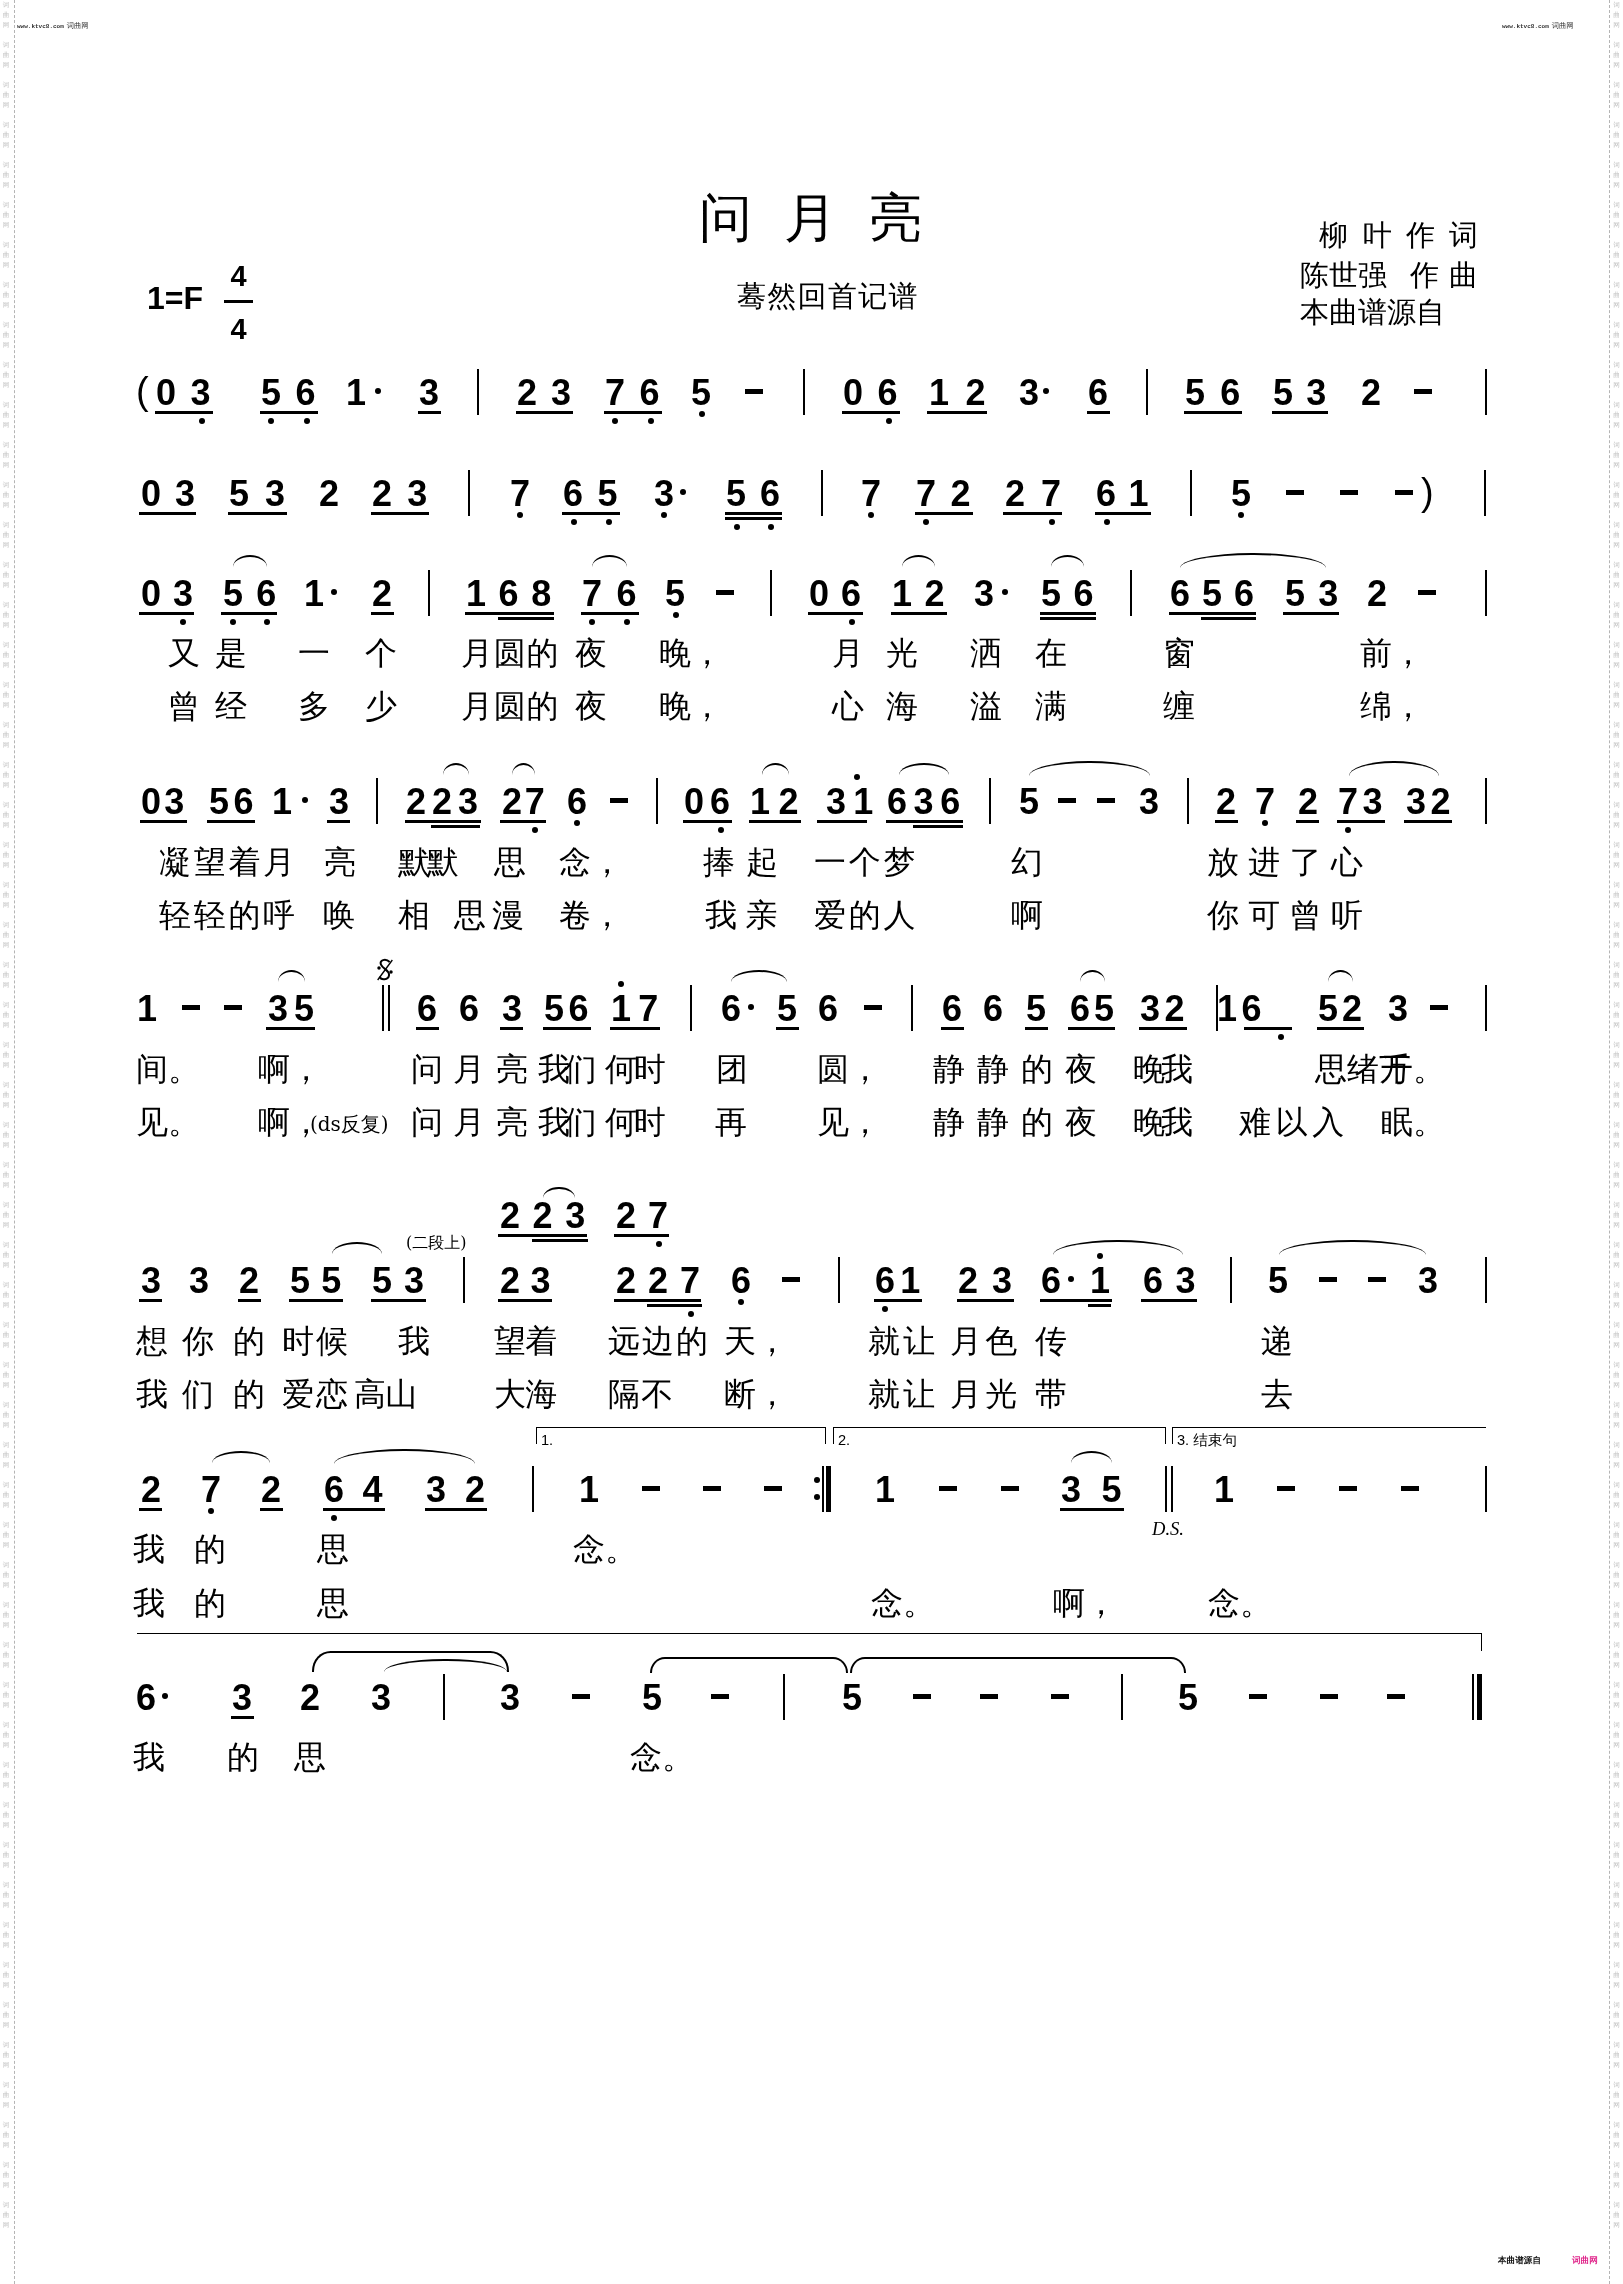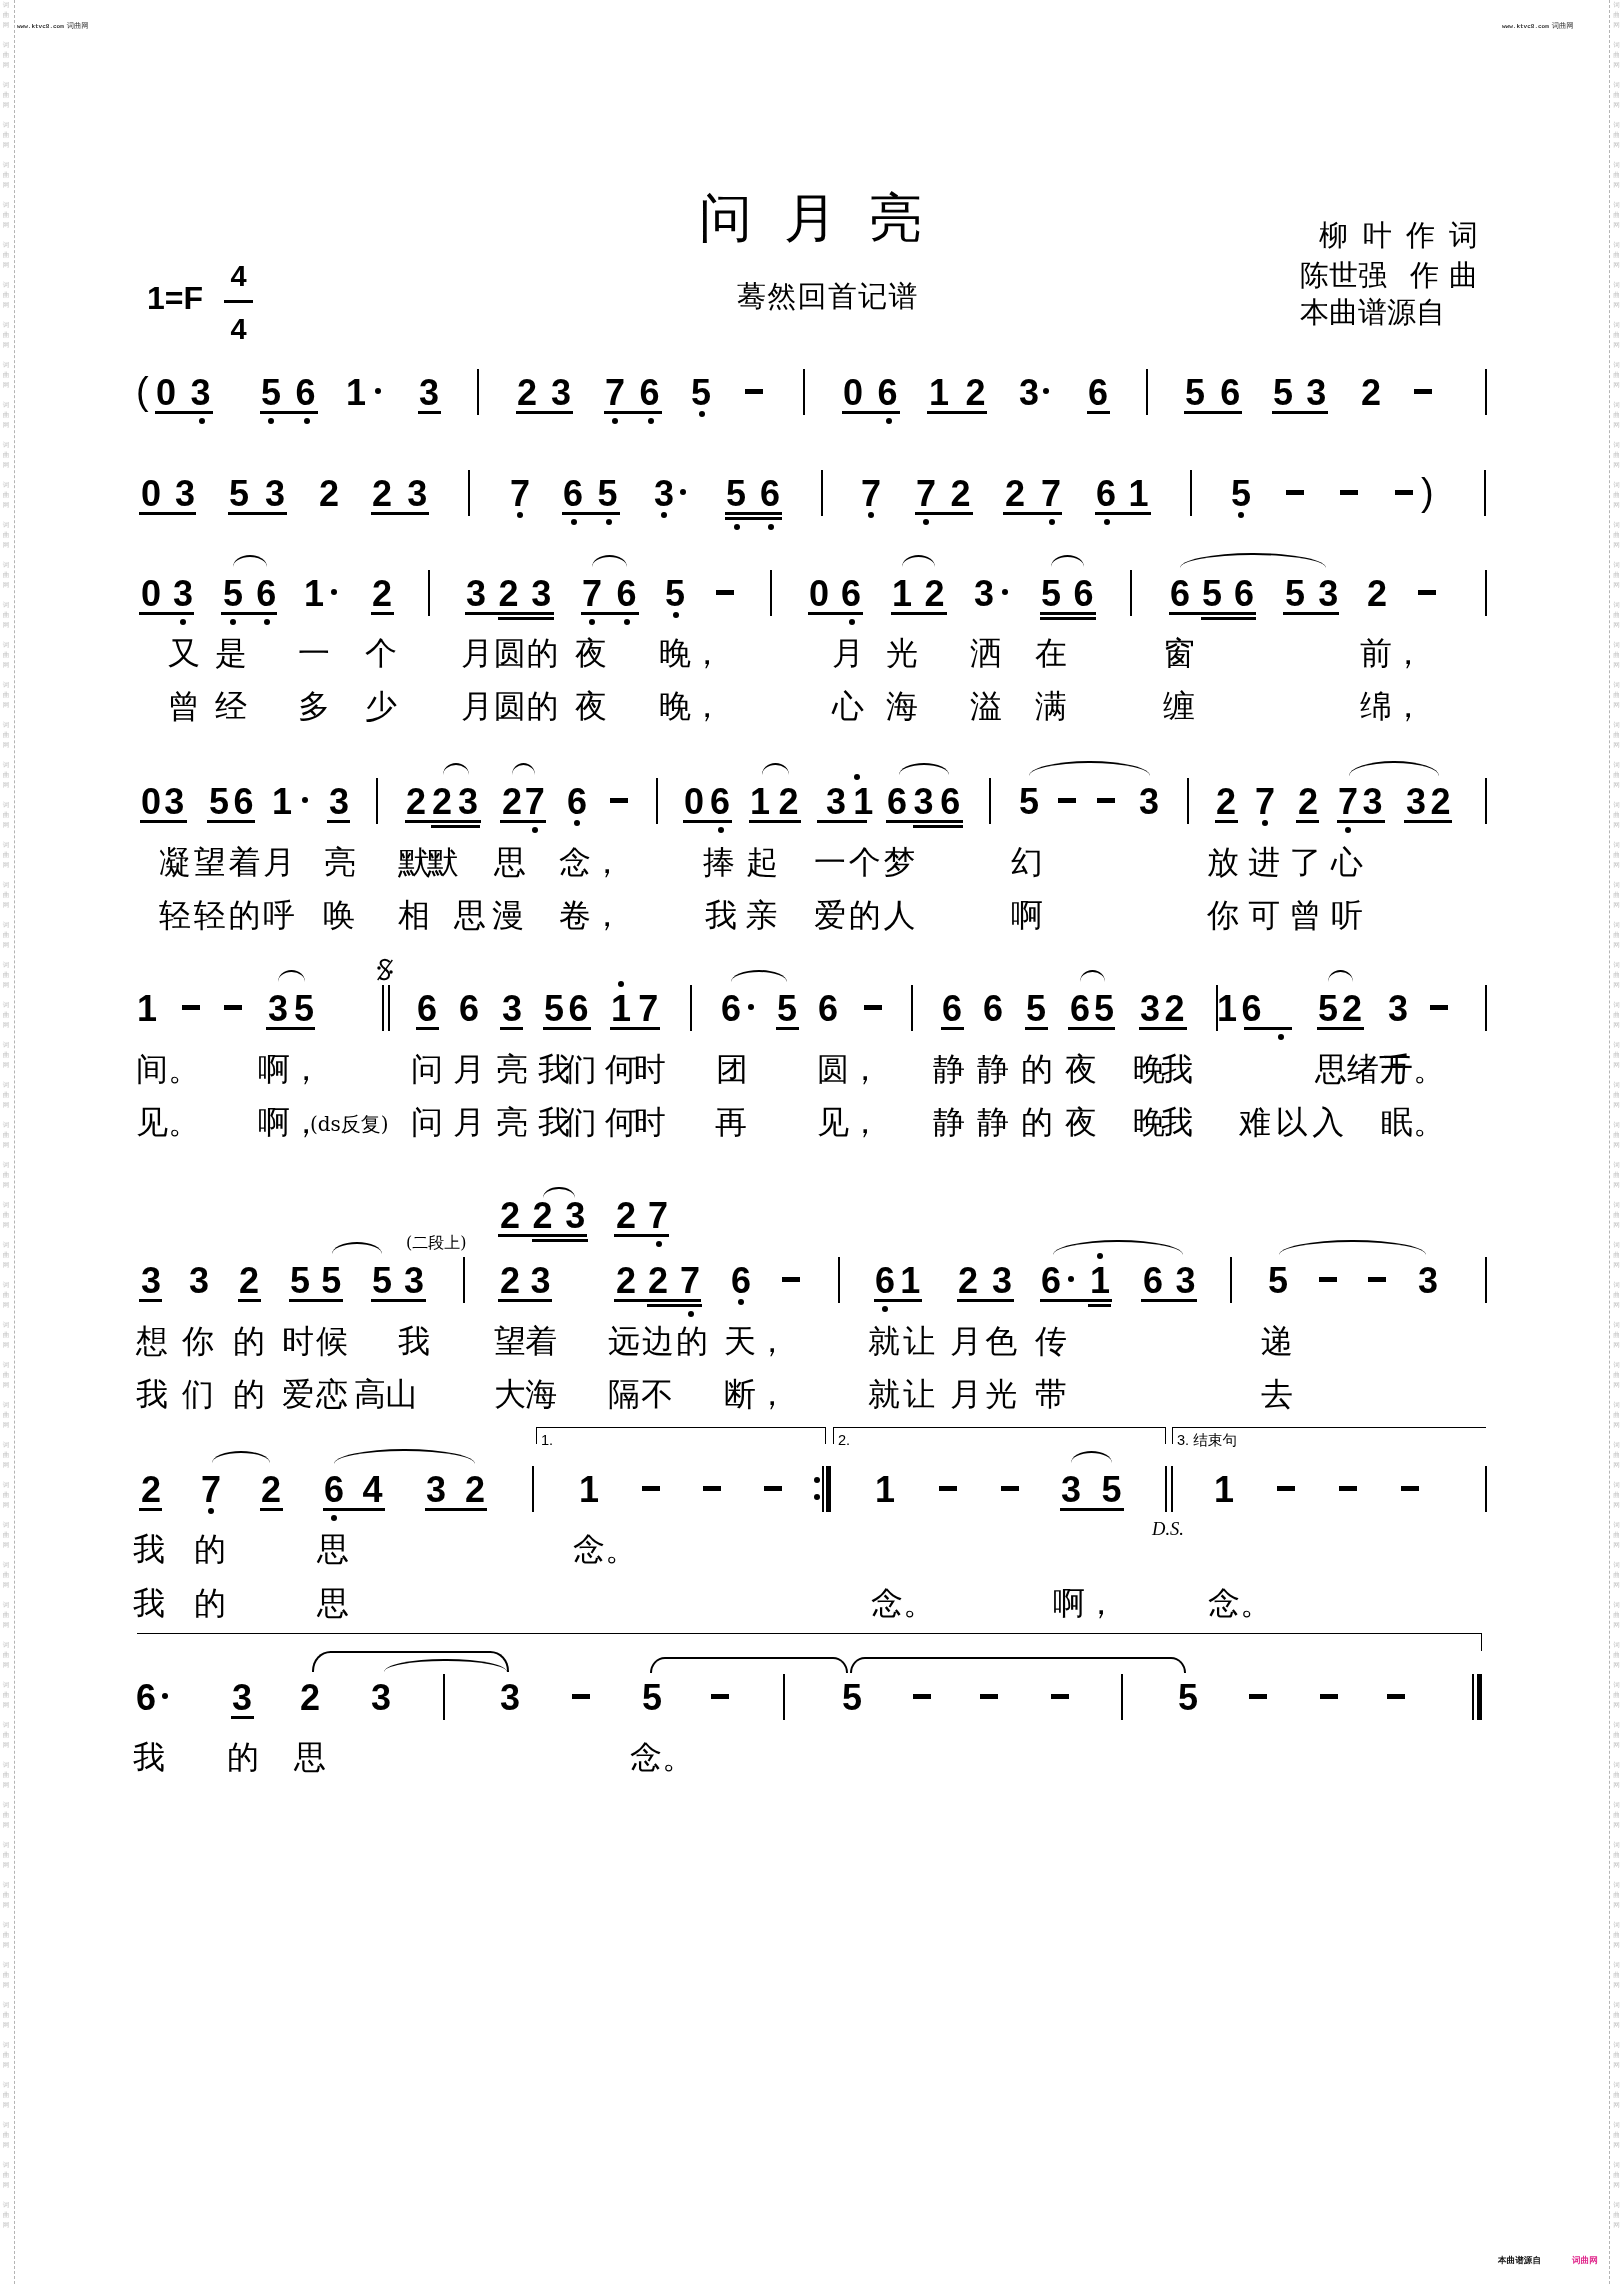--- a/index.html
+++ b/index.html
@@ -617,21 +617,21 @@
 <span class="n" style="left:223px;letter-spacing:13.3px">56</span>
 <i class="u" style="left:221px;width:56px"></i>
 <i class="d1" style="left:230px"></i>
 <i class="d1" style="left:264px"></i>
 <i class="a" style="left:233px;width:34px"></i>
 <span class="n" style="left:304px">1</span>
 <i class="ag" style="left:331px"></i>
 <span class="n" style="left:372px">2</span>
 <i class="u" style="left:371px;width:23px"></i>
 <i class="b" style="left:428px"></i>
-<span class="n" style="left:466px;letter-spacing:12.6px">323</span>
+<span class="n" style="left:466px;letter-spacing:12.6px">168</span>
 <i class="u" style="left:465px;width:89px"></i>
 <i class="u2" style="left:498px;width:56px"></i>
 <span class="n" style="left:582px;letter-spacing:14.6px">76</span>
 <i class="u" style="left:581px;width:58px"></i>
 <i class="d1" style="left:589px"></i>
 <i class="d1" style="left:624px"></i>
 <i class="a" style="left:592px;width:35px"></i>
 <span class="n" style="left:665px">5</span>
 <i class="d0" style="left:673px"></i>
 <span class="dash" style="left:716px">-</span>

